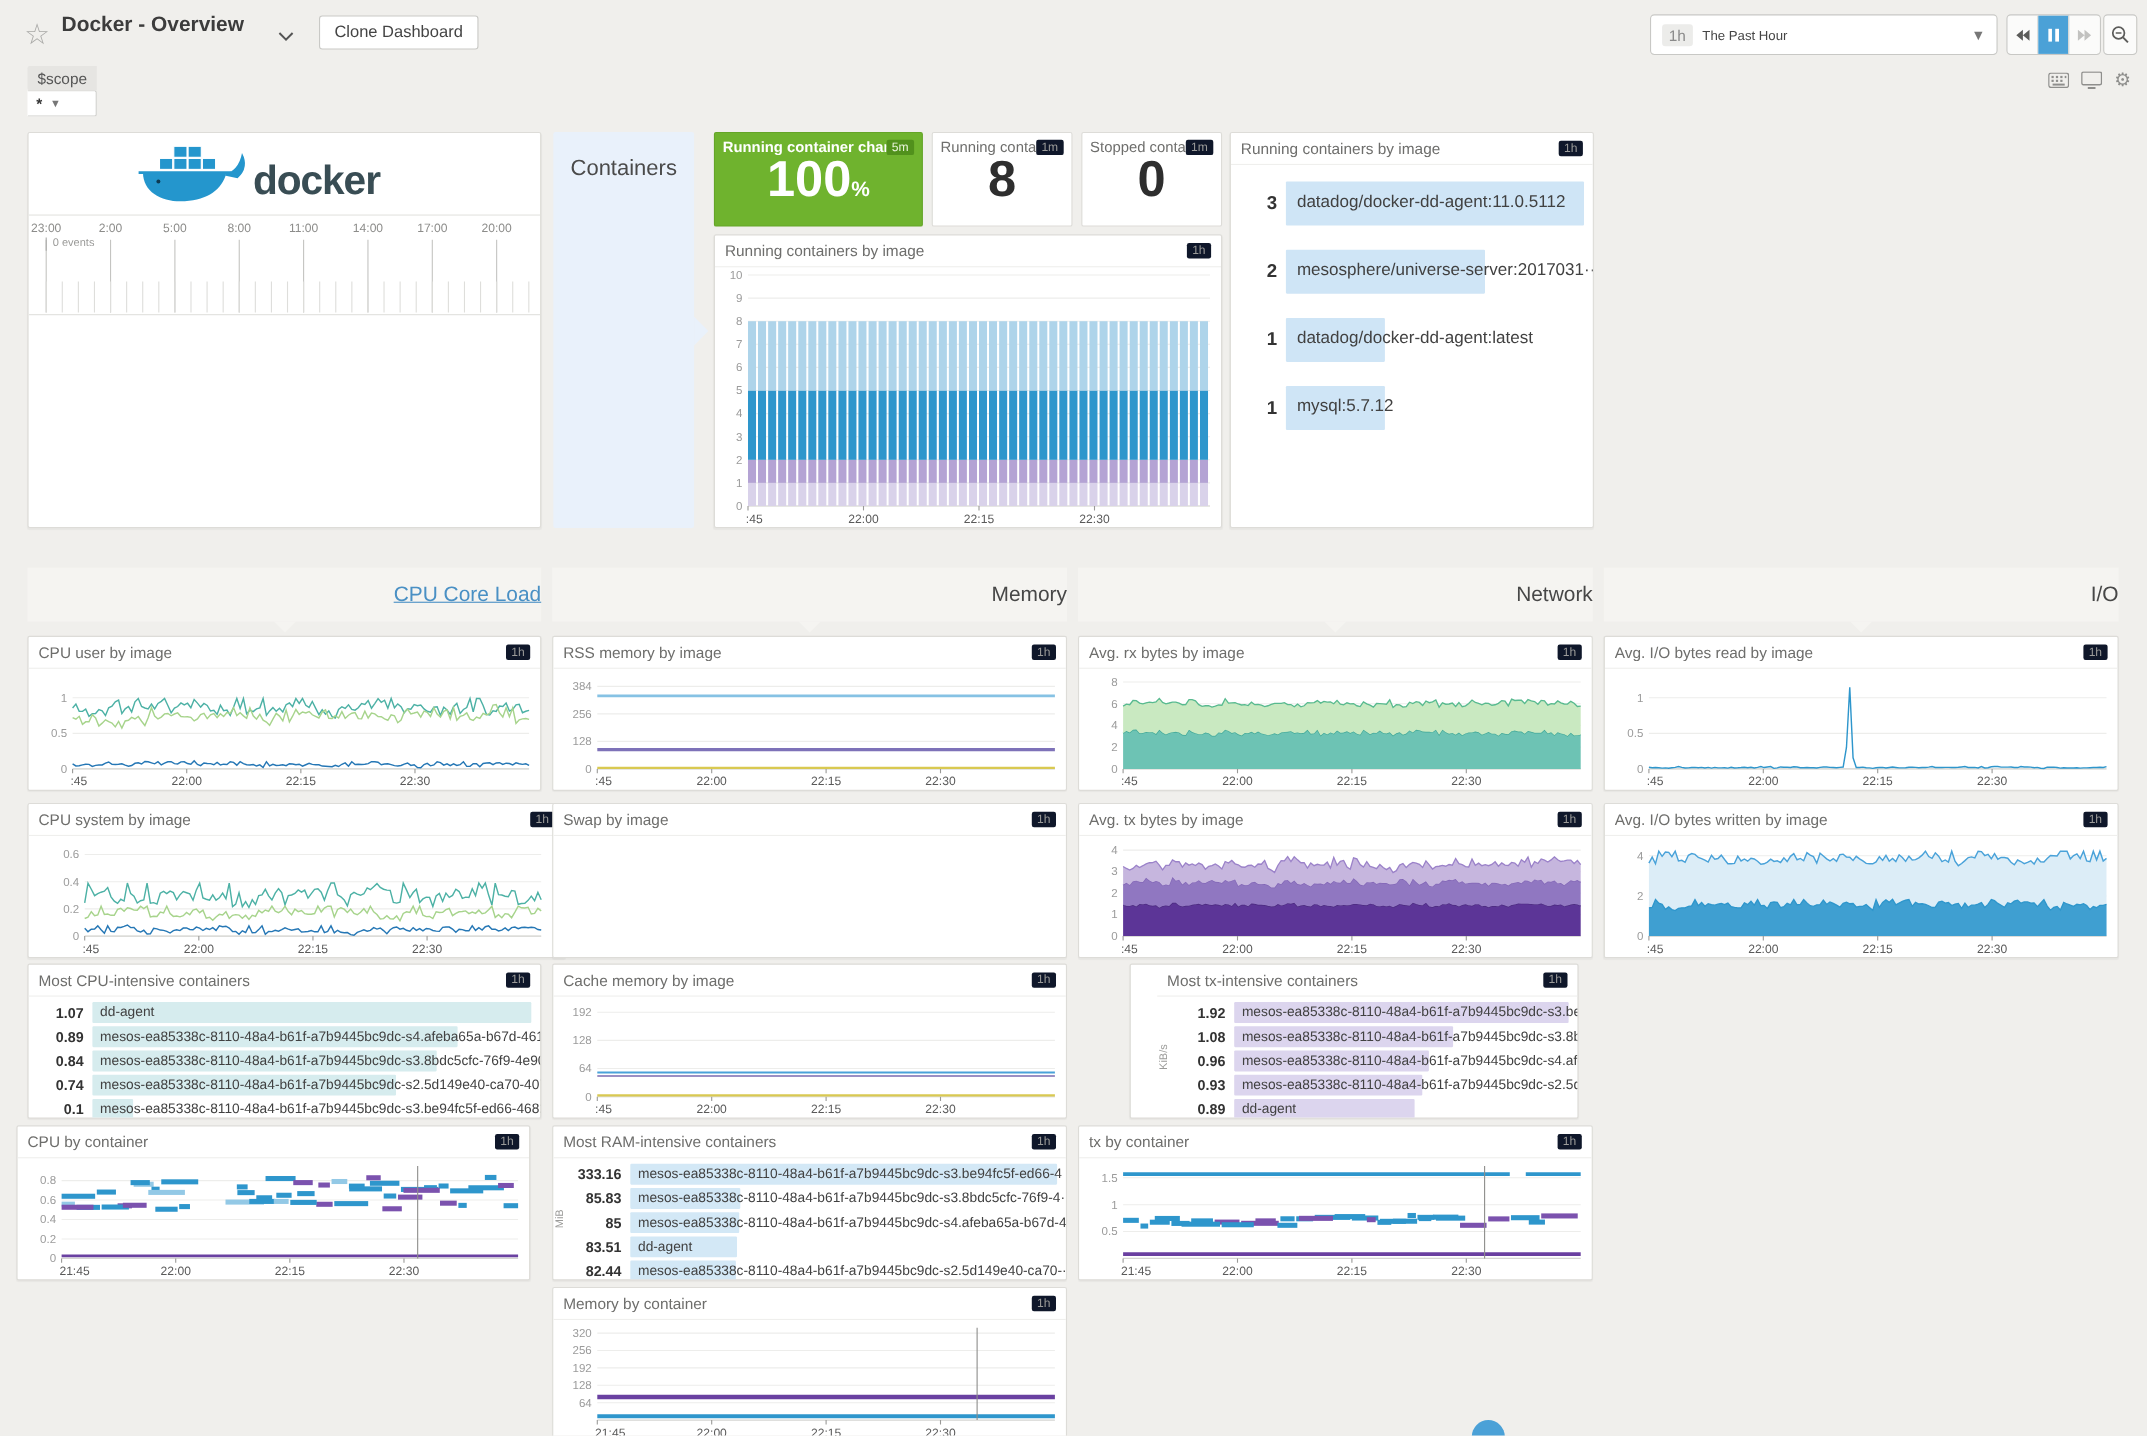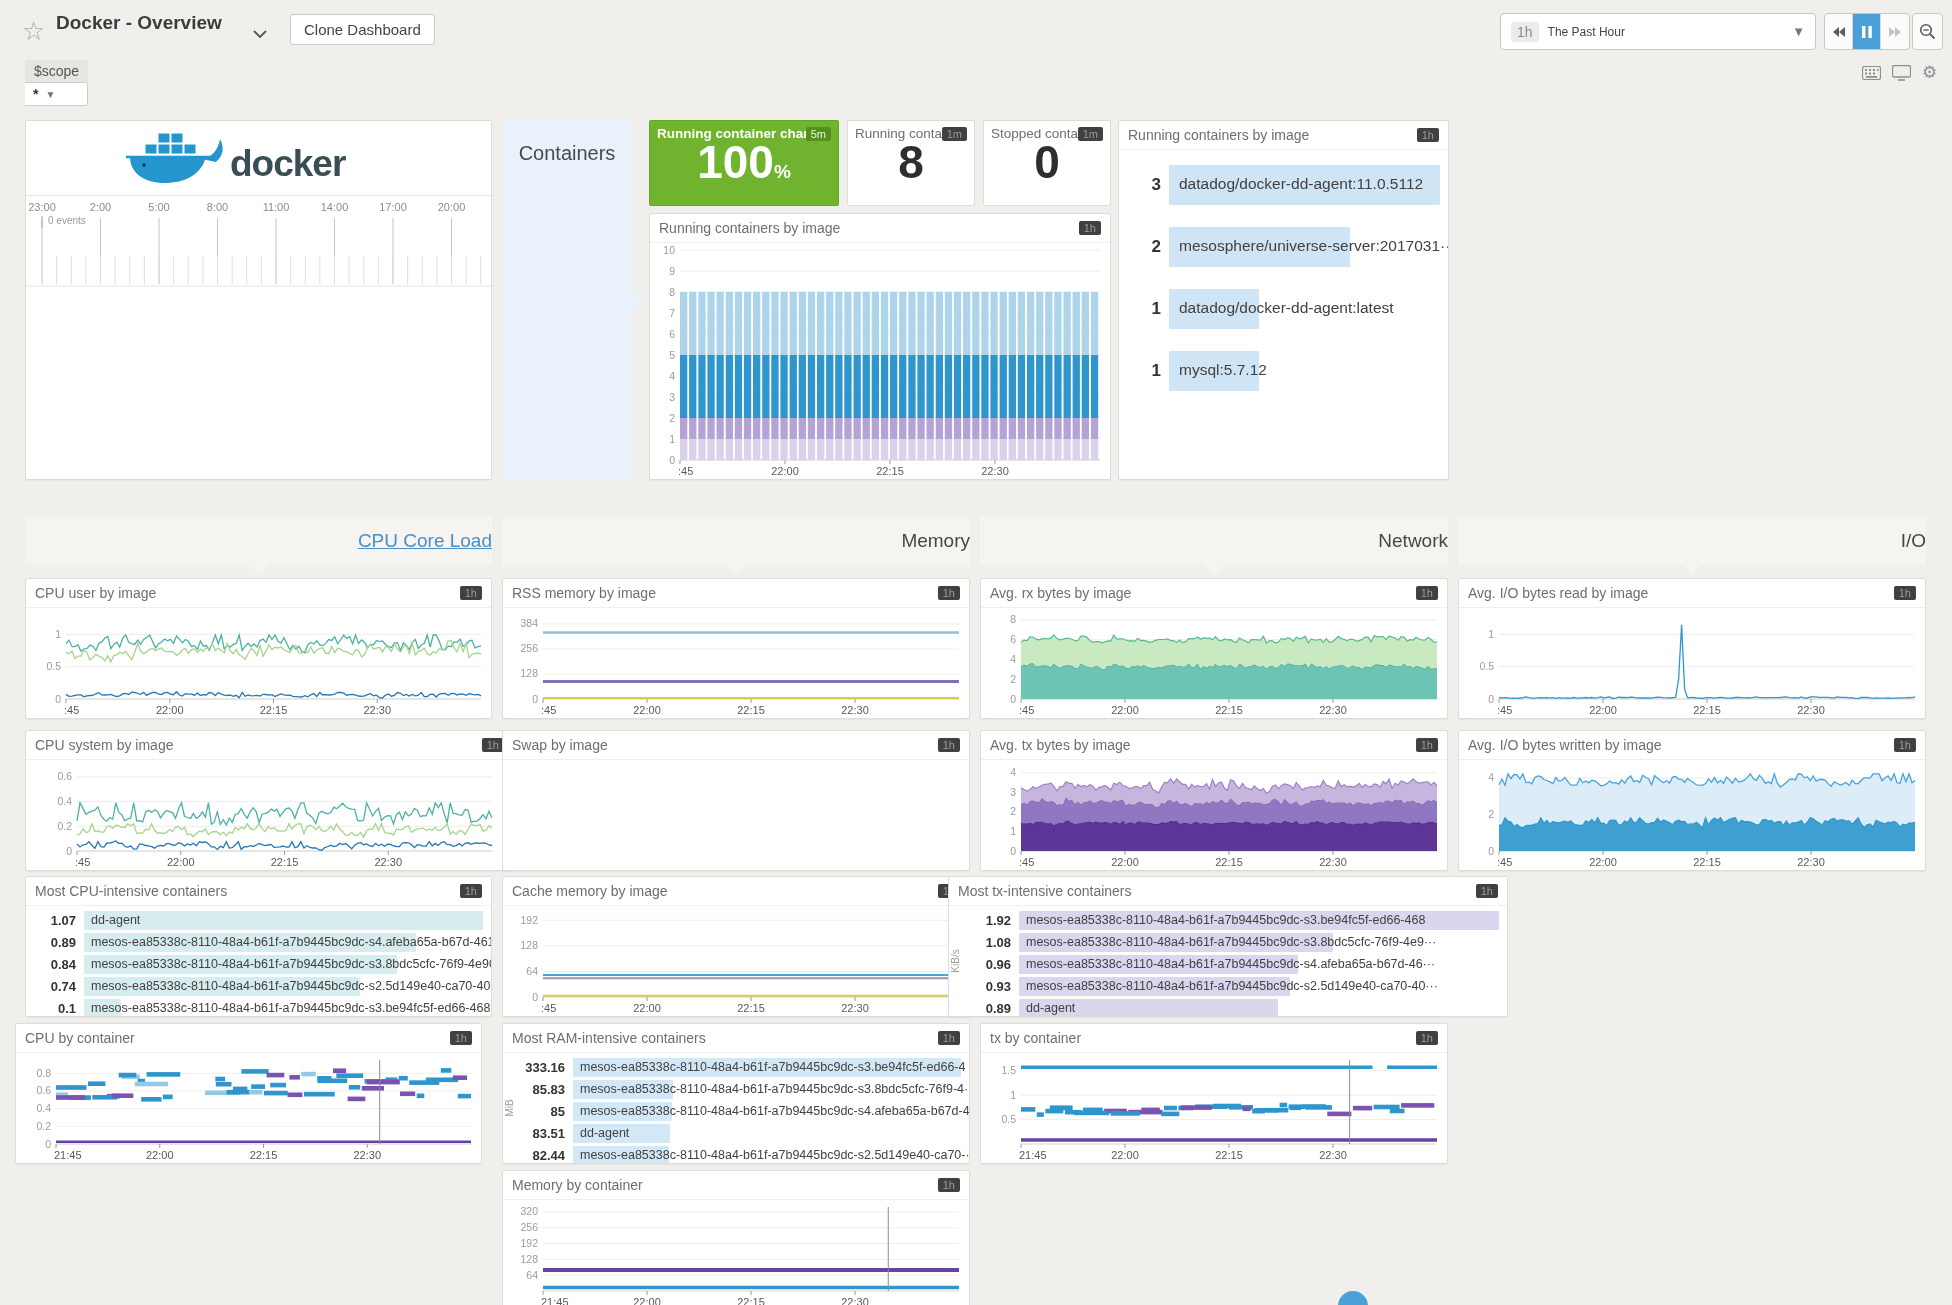--- a/index.html
+++ b/index.html
@@ -28,21 +28,21 @@
   .scope-val { background:#fff; border:1px solid #ccccc9; border-left:none; border-radius:0 2px 2px 0; font-size:14px; color:#333; padding:3px 8px; display:flex; align-items:center; gap:7px; cursor:pointer; }
   .scope-val .caret { font-size:10px; color:#777; }
   .hdr-icons { position:absolute; left:1862px; top:64px; display:flex; gap:11px; align-items:center; }
   .hdr-icons svg, .hdr-icons span { cursor:pointer; }
   .gear-glyph { font-size:17px; color:#8e8e8c; line-height:1; }
 
   
   .widget { position:absolute; background:#fff; border:1px solid #dddcd8; border-radius:2px; box-shadow:0 1px 1px rgba(0,0,0,.04); overflow:hidden; }
   .wtitle { height:29px; display:flex; align-items:center; justify-content:space-between; padding:0 9px; border-bottom:1px solid #efefed; }
   .wtitle .t { font-size:14px; color:#6e6e6c; white-space:nowrap; overflow:hidden; }
-  .badge { font-size:11px; color:#9b9b99; background:#404040; border-radius:2px; padding:1px 5px; flex:none; }
+  .badge { font-size:11px; color:#9b9b99; background:#0f172a; border-radius:2px; padding:1px 5px; flex:none; }
   .wbody { position:relative; width:100%; height:calc(100% - 29px); }
   svg.chart { display:block; width:100%; height:100%; }
   svg text.ytick { font:10.5px "Liberation Sans",sans-serif; fill:#9b9b9b; }
   svg text.xtick { font:11px "Liberation Sans",sans-serif; fill:#595959; }
   svg text.evlabel { font:11px "Liberation Sans",sans-serif; fill:#8c8c8a; }
   svg text.evcount { font:10px "Liberation Sans",sans-serif; fill:#9a9a98; }
 
   
   #w-events { left:25px; top:120px; width:467px; height:360px; }
   .logo-area { height:75px; border-bottom:1px solid #e3e3e0; display:flex; align-items:center; justify-content:center; }
@@ -80,21 +80,21 @@
   #w-cpu-user { left:25px;  top:578px;  width:467px; height:141px; }
   #w-rss      { left:502px; top:578px;  width:468px; height:141px; }
   #w-rx       { left:980px; top:578px;  width:468px; height:141px; }
   #w-ioread   { left:1458px;top:578px;  width:468px; height:141px; }
   #w-cpusys   { left:25px;  top:730px;  width:489px; height:141px; }
   #w-swap     { left:502px; top:730px;  width:468px; height:141px; }
   #w-tx       { left:980px; top:730px;  width:468px; height:141px; }
   #w-iowrite  { left:1458px;top:730px;  width:468px; height:141px; }
   #w-tlcpu    { left:25px;  top:876px;  width:467px; height:141px; }
   #w-cache    { left:502px; top:876px;  width:468px; height:141px; }
-  #w-tltx     { left:948px; top:876px;  width:560px; height:141px; }
+  #w-tltx     { left:1027px; top:876px;  width:408px; height:141px;padding-left:24px; }
   #w-cpubyc   { left:15px;  top:1023px; width:467px; height:141px; }
   #w-tlram    { left:502px; top:1023px; width:468px; height:141px; }
   #w-txbyc    { left:980px; top:1023px; width:468px; height:141px; }
   #w-membyc   { left:502px; top:1170px; width:468px; height:141px; }
 
   
   .toplist { padding:4px 8px 2px 2px; }
   .tlrow { display:flex; align-items:center; height:21px; margin-bottom:1px; cursor:pointer; }
   .tlv { width:56px; text-align:right; font-size:13px; font-weight:bold; color:#333; padding-right:8px; flex:none; }
   .tlwrap { position:relative; flex:1; height:19px; }

